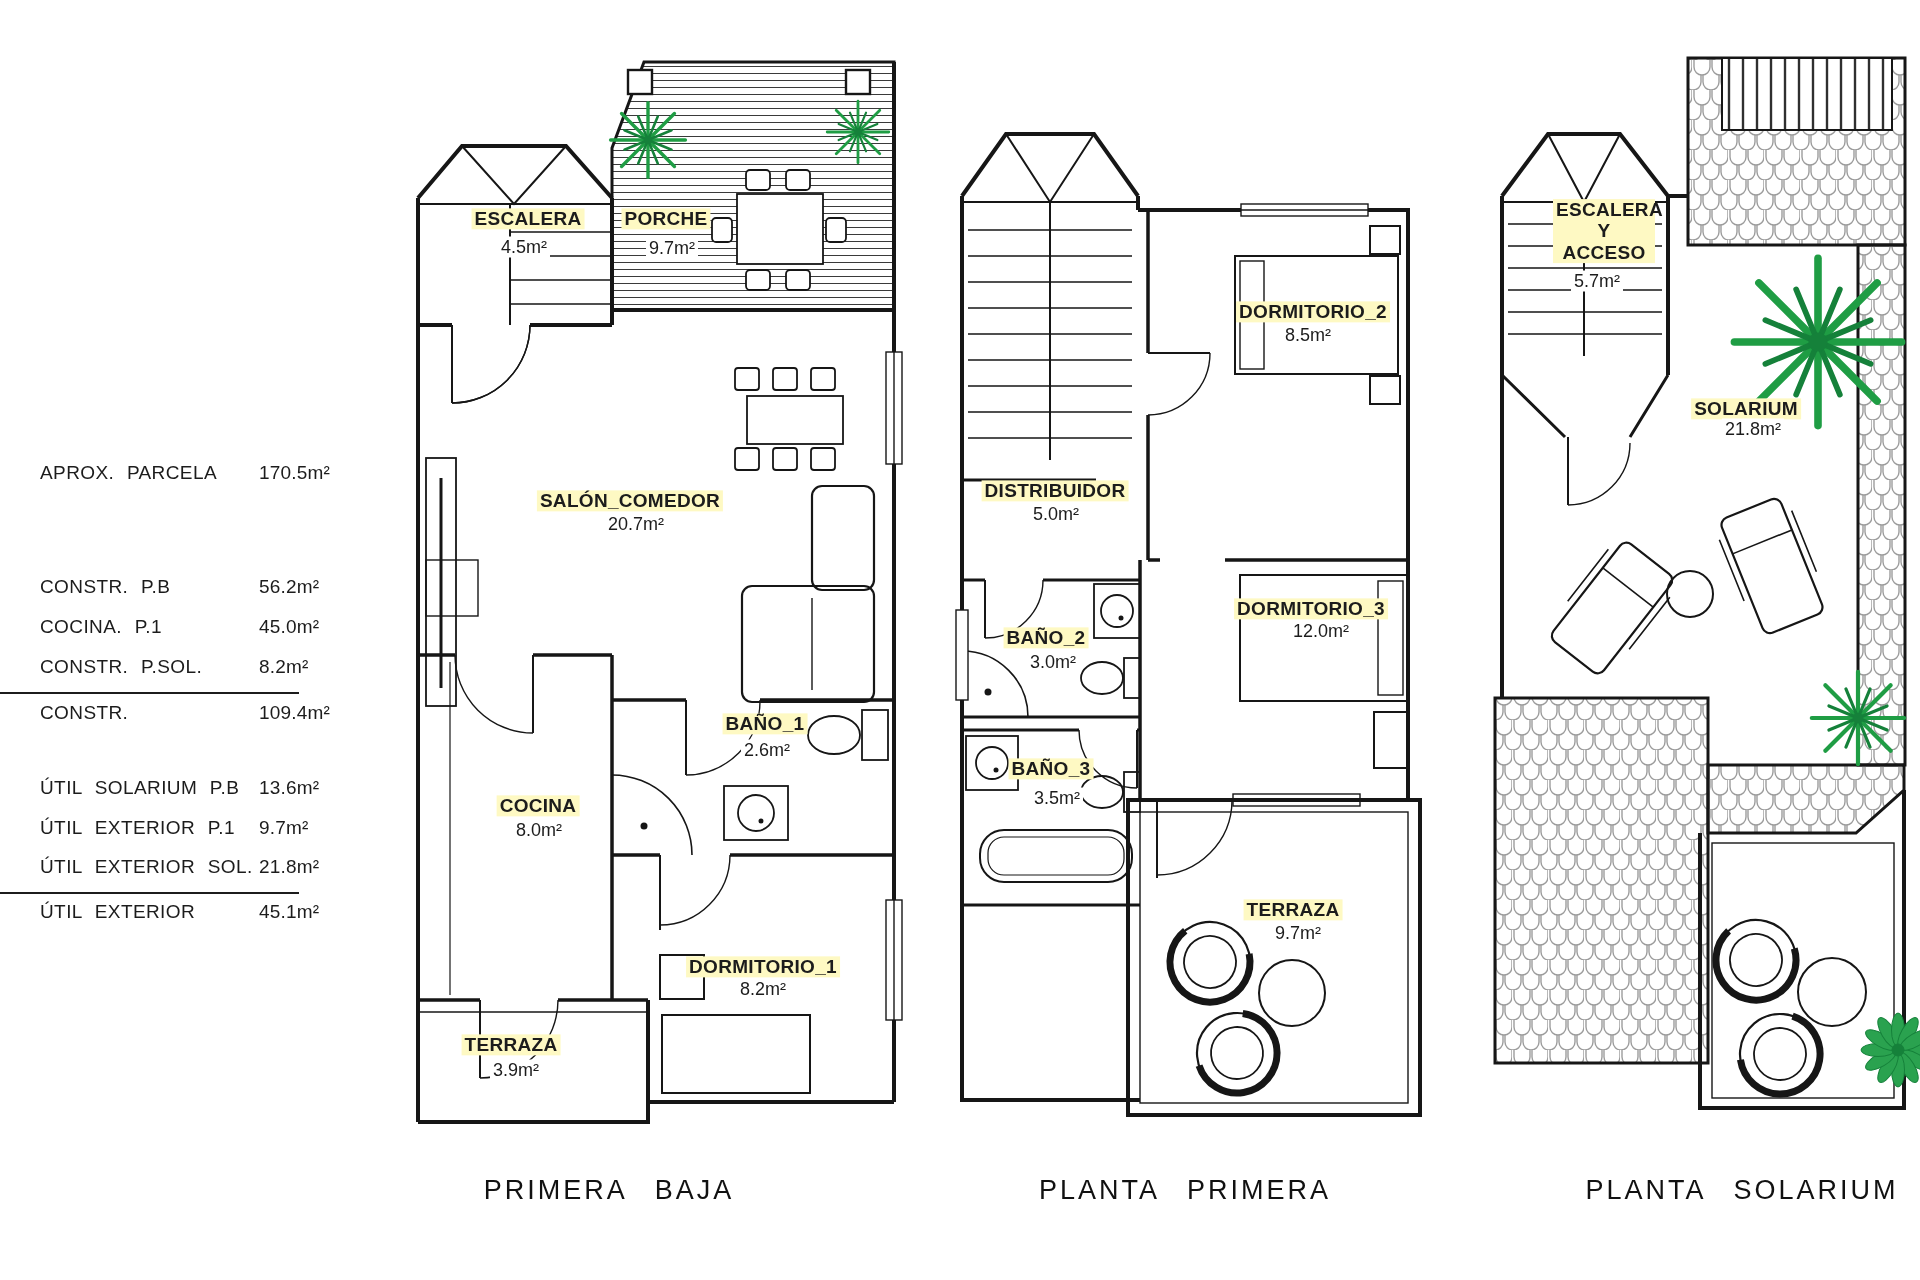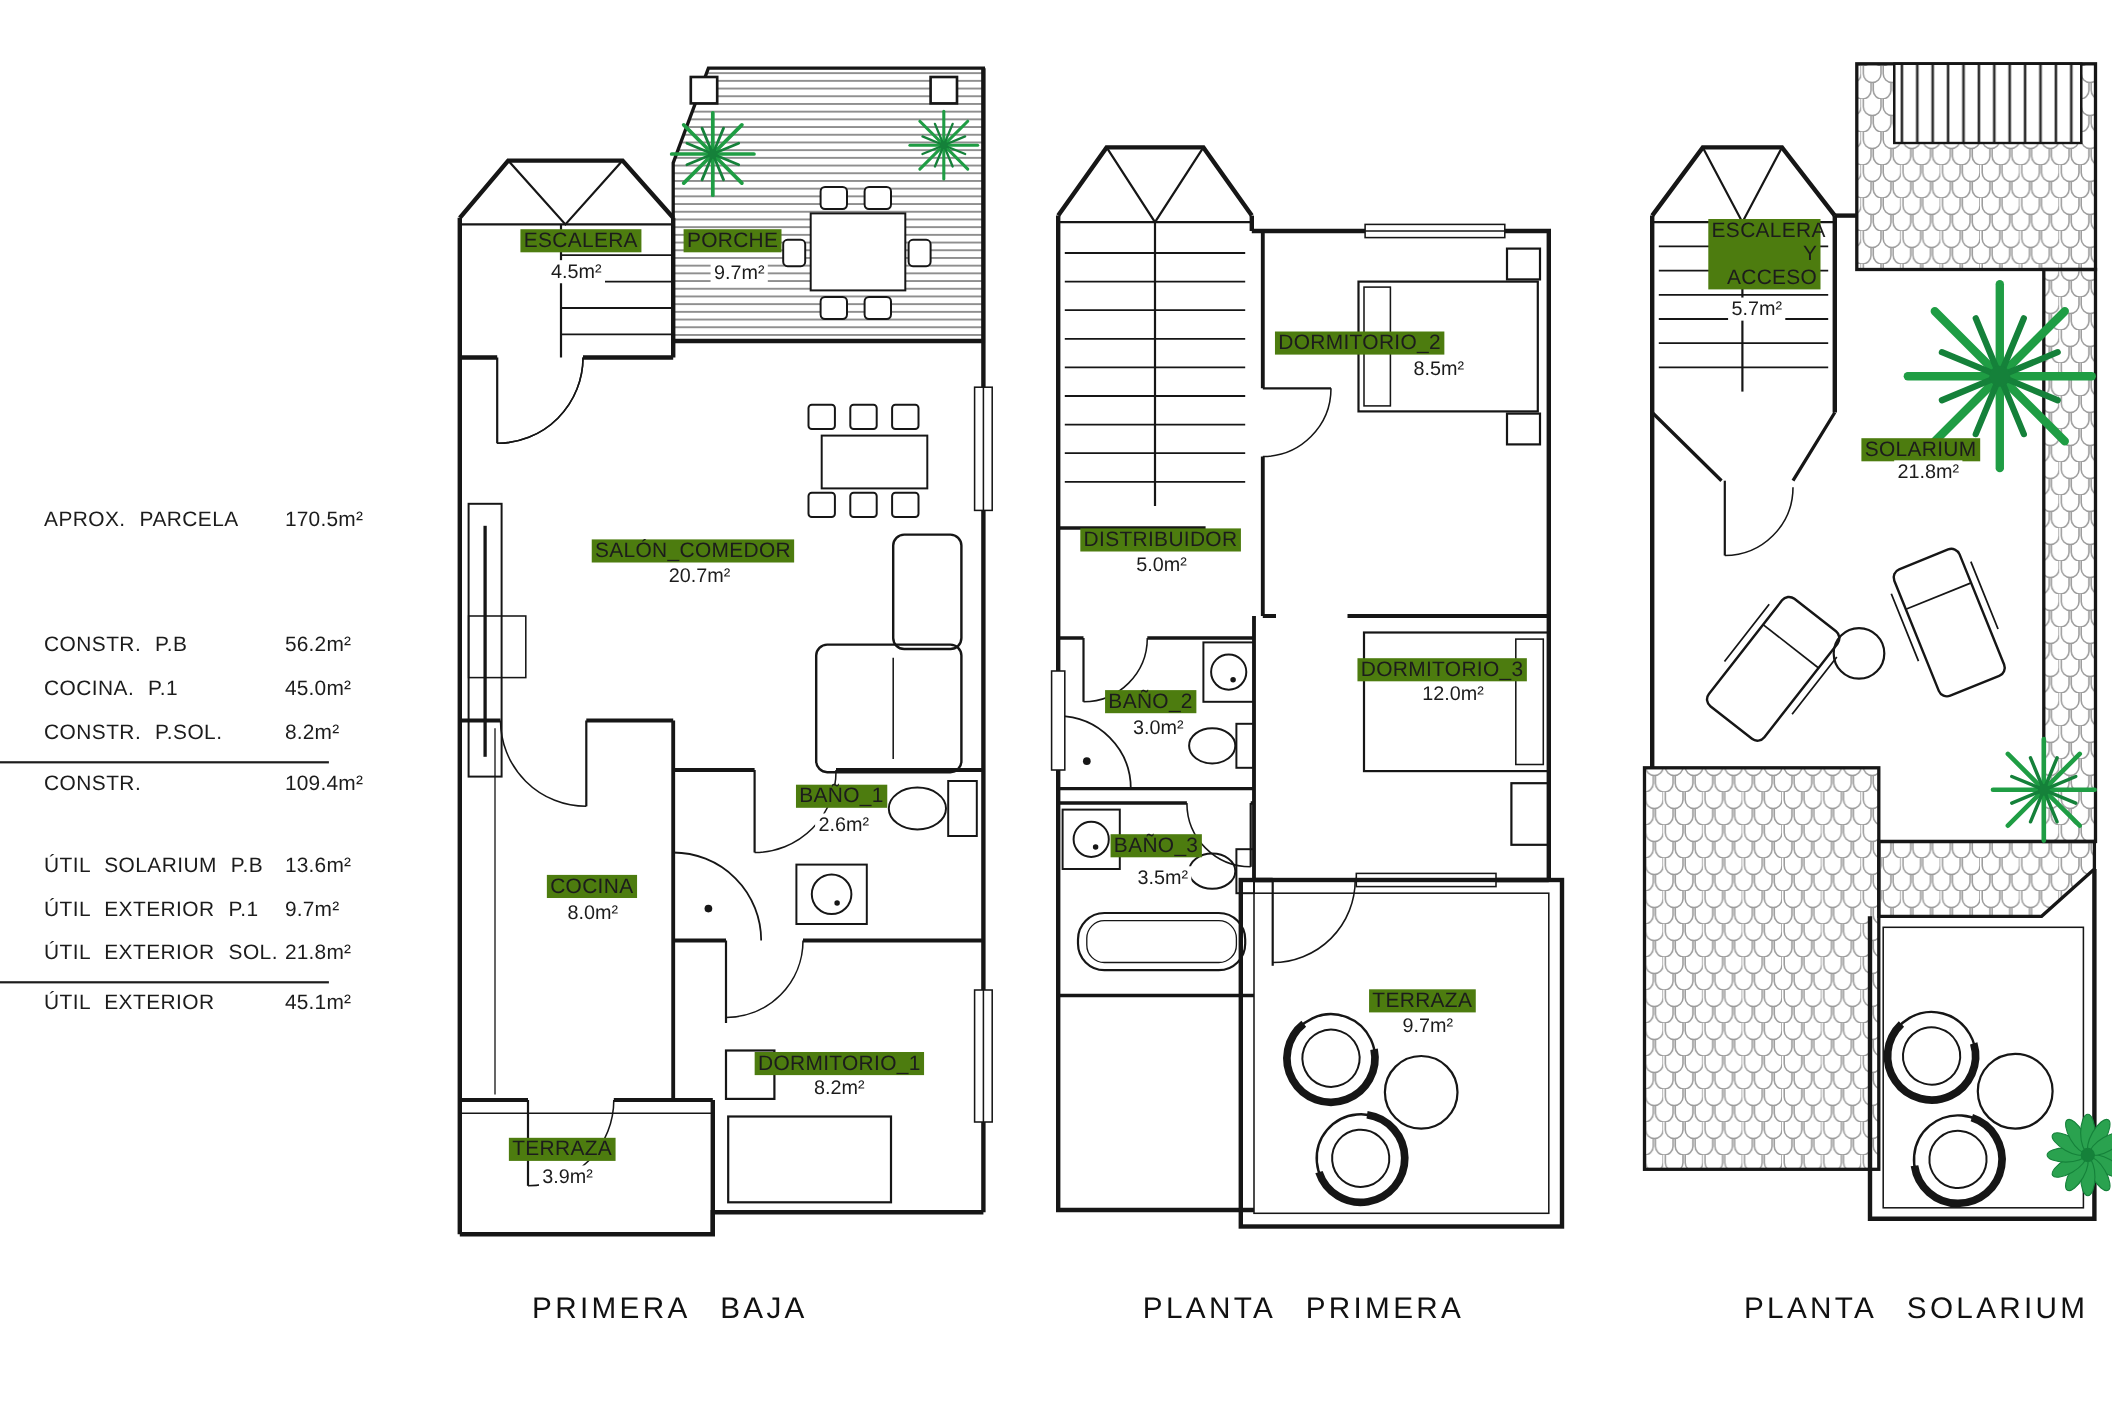--- a/index.html
+++ b/index.html
@@ -2,22 +2,22 @@
 <html><head>
 <meta charset="utf-8">
 <style>
   html,body{margin:0;padding:0;background:#fff;}
   #canvas{position:relative;width:1920px;height:1280px;background:#ffffff;overflow:hidden;
           font-family:"Liberation Sans","DejaVu Sans",sans-serif;color:#1c1c1c;}
   #drawing{position:absolute;left:0;top:0;}
   .legend-row{position:absolute;left:8px;width:300px;font-size:19px;letter-spacing:.4px;word-spacing:7px;white-space:nowrap;margin-left:32px;}
   .legend-row .val{position:absolute;left:219px;letter-spacing:.2px;word-spacing:0;}
   .legend-rule{position:absolute;left:0;width:299px;border-top:2.5px solid #1c1c1c;height:0;}
-  .room-label{position:absolute;transform:translate(-50%,-50%);text-align:right;font-size:19px;
-              letter-spacing:.3px;word-spacing:5px;background:#4d7c0f;padding:0 3px;line-height:1.12;white-space:nowrap;}
+  .room-label{position:absolute;transform:translate(-50%,-50%);text-align:center;font-size:19px;
+              letter-spacing:.3px;word-spacing:5px;background:#fef9c3;padding:0 3px;line-height:1.12;white-space:nowrap;font-weight:bold;}
   .room-label.wrap{white-space:normal;width:96px;}
   .area-label{position:absolute;transform:translate(-50%,-50%);font-size:18px;background:#fff;padding:0 3px;white-space:nowrap;text-align:right;}
   .plan-title{position:absolute;transform:translate(-50%,-50%);font-size:27px;letter-spacing:3px;word-spacing:18px;color:#111;white-space:nowrap;}
 </style>
 </head>
 <body>
 
 <div id="canvas">
 
   <svg id="drawing" width="1920" height="1280" viewBox="0 0 1920 1280">
@@ -346,21 +346,21 @@
   <div class="area-label" style="left:636px;top:524px">20.7m²</div>
   <div class="room-label" style="left:538px;top:806px">COCINA</div>
   <div class="area-label" style="left:539px;top:830px">8.0m²</div>
   <div class="room-label" style="left:765px;top:724px">BAÑO_1</div>
   <div class="area-label" style="left:767px;top:750px">2.6m²</div>
   <div class="room-label" style="left:763px;top:967px">DORMITORIO_1</div>
   <div class="area-label" style="left:763px;top:989px">8.2m²</div>
   <div class="room-label" style="left:511px;top:1045px">TERRAZA</div>
   <div class="area-label" style="left:516px;top:1070px">3.9m²</div>
 
-  <div class="room-label" style="left:1236px;top:312px">DORMITORIO_2</div>
+  <div class="room-label" style="left:1313px;top:312px">DORMITORIO_2</div>
   <div class="area-label" style="left:1308px;top:335px">8.5m²</div>
   <div class="room-label" style="left:1055px;top:491px">DISTRIBUIDOR</div>
   <div class="area-label" style="left:1056px;top:514px">5.0m²</div>
   <div class="room-label" style="left:1046px;top:638px">BAÑO_2</div>
   <div class="area-label" style="left:1053px;top:662px">3.0m²</div>
   <div class="room-label" style="left:1311px;top:609px">DORMITORIO_3</div>
   <div class="area-label" style="left:1321px;top:631px">12.0m²</div>
   <div class="room-label" style="left:1051px;top:769px">BAÑO_3</div>
   <div class="area-label" style="left:1057px;top:798px">3.5m²</div>
   <div class="room-label" style="left:1293px;top:910px">TERRAZA</div>

